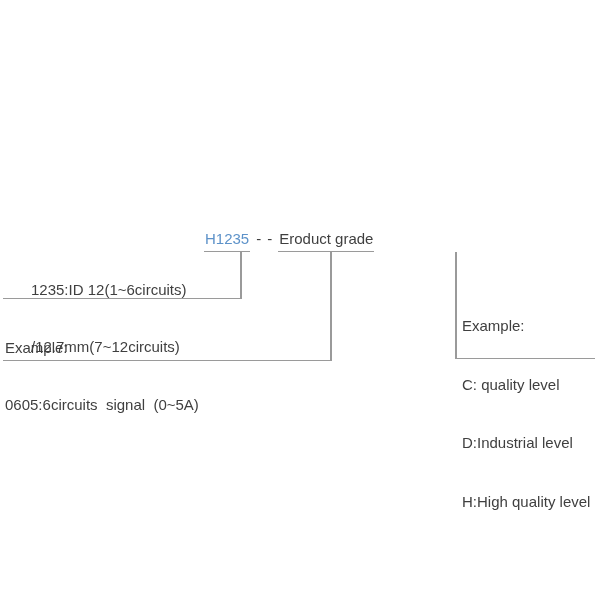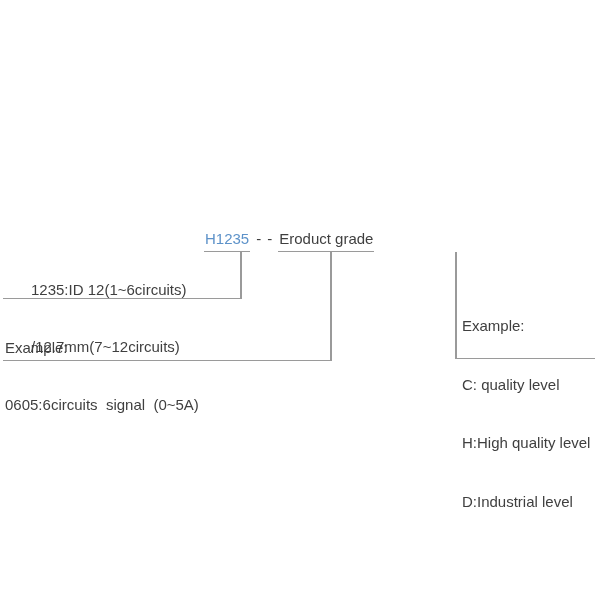--- a/index.html
+++ b/index.html
@@ -87,17 +87,17 @@
   </div>
 
   <div class="textblock left-example">
     <div>Example:</div>
     <div>0605:6circuits  signal  (0~5A)</div>
   </div>
 
   <div class="textblock right-example">
     <div>Example:</div>
     <div>C: quality level</div>
+    <div>D:Industrial level</div>
     <div>H:High quality level</div>
-    <div>D:Industrial level</div>
   </div>
 
 </div>
 
 </body></html>

